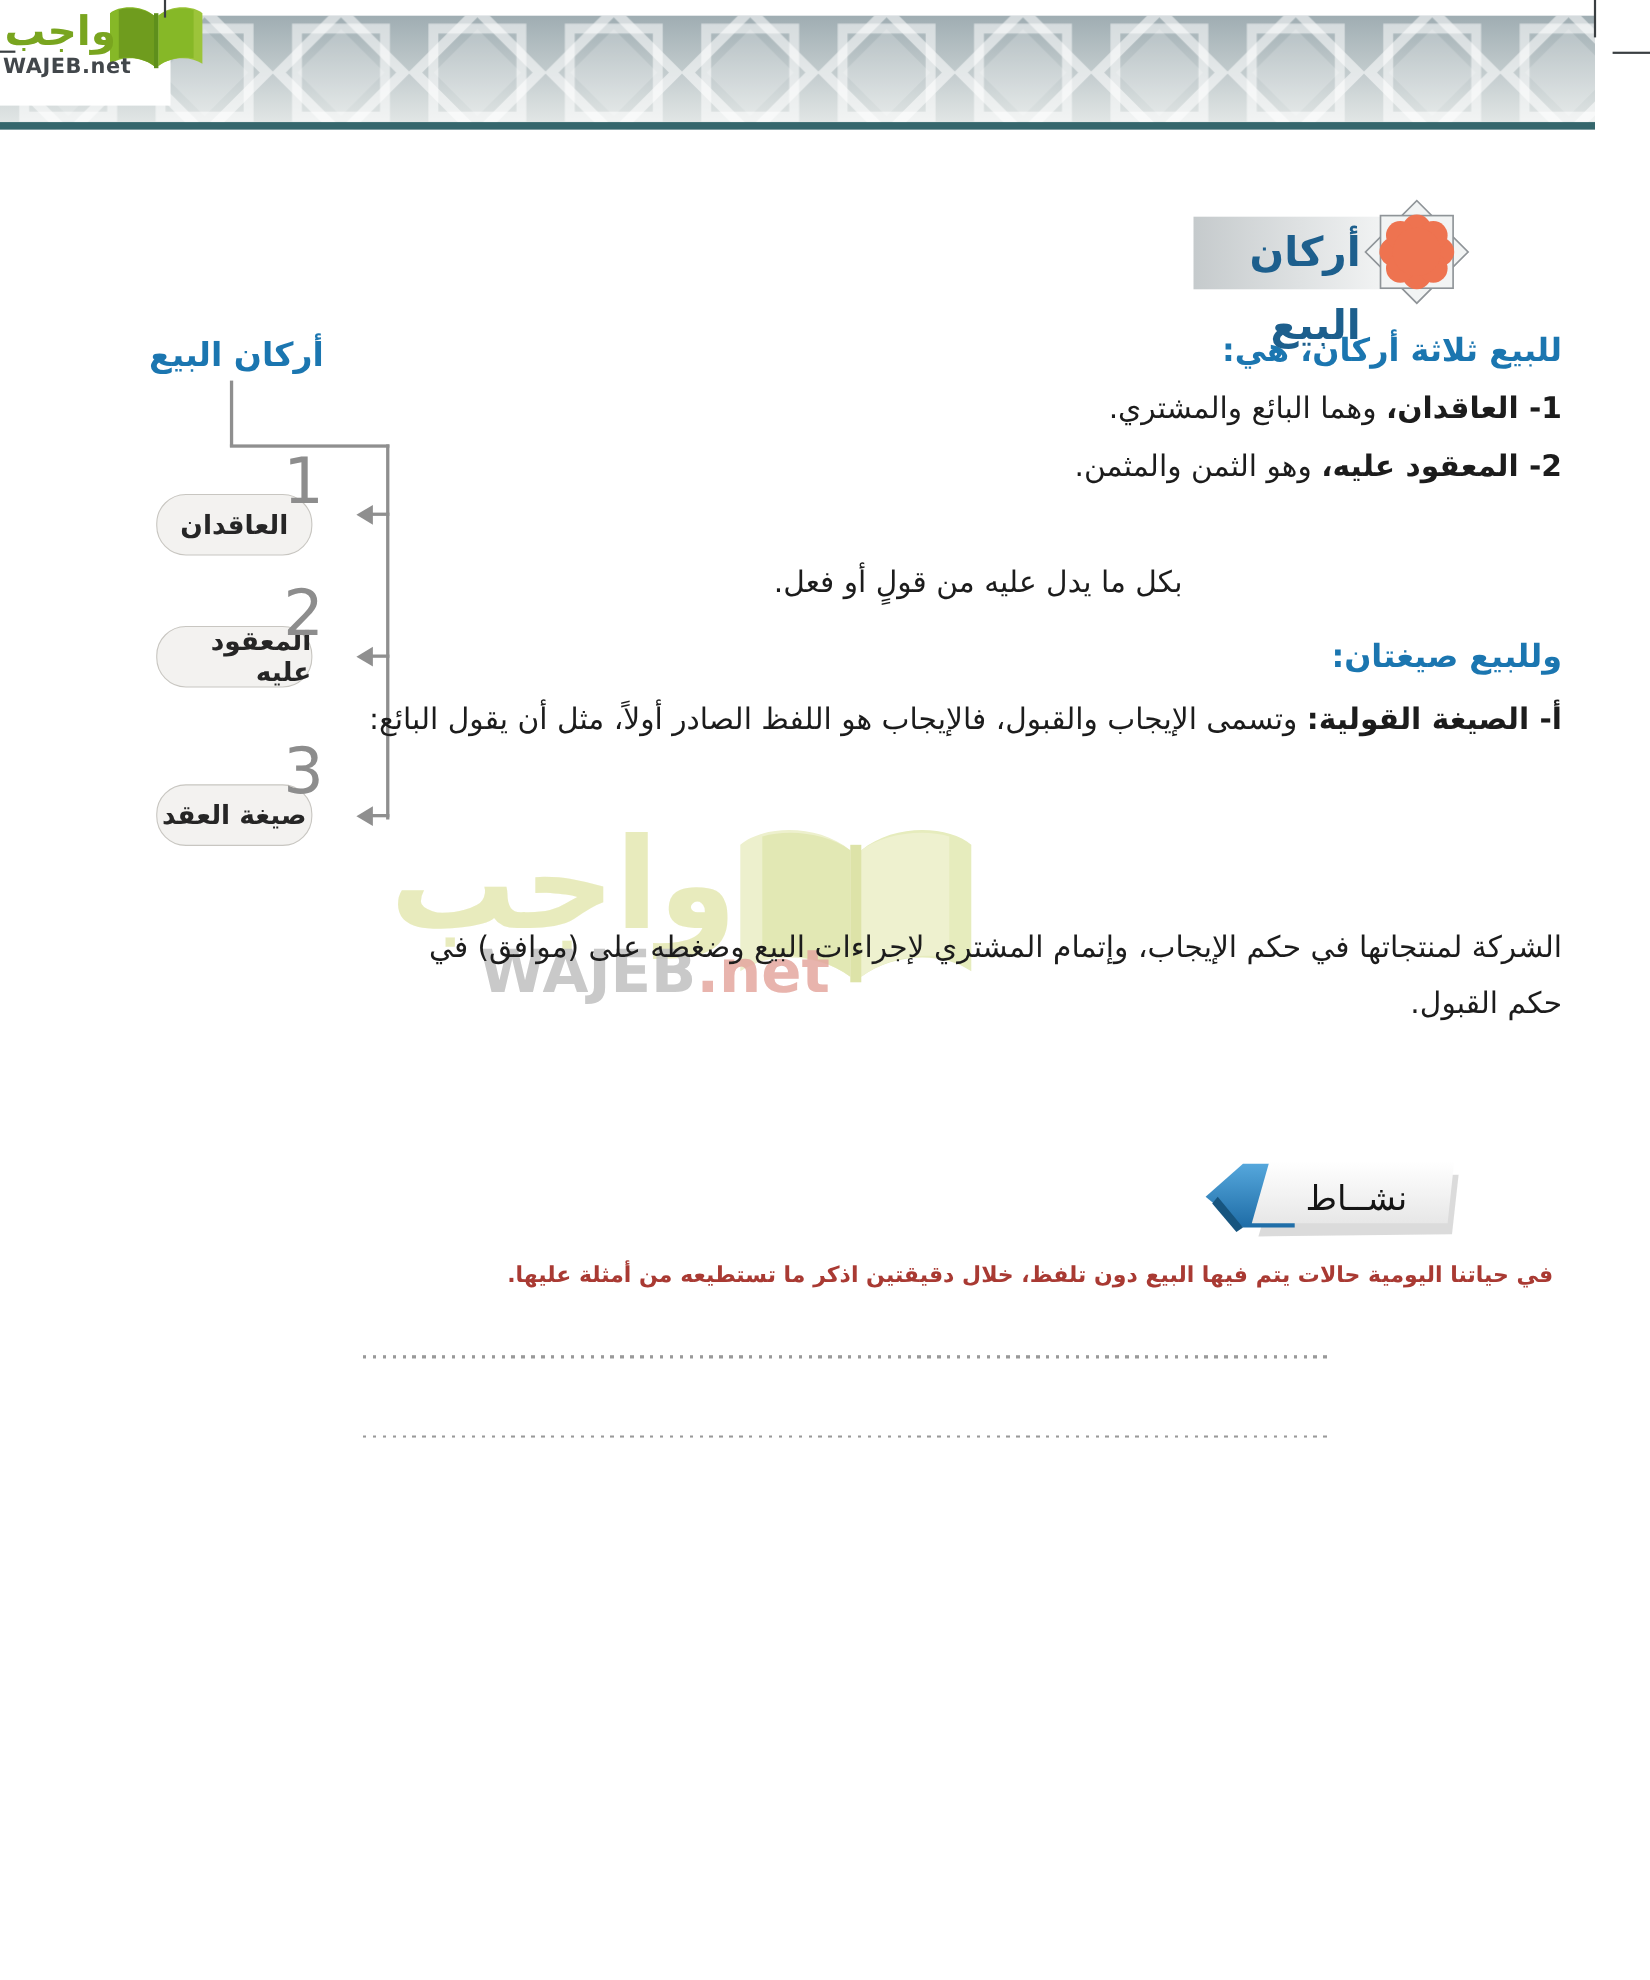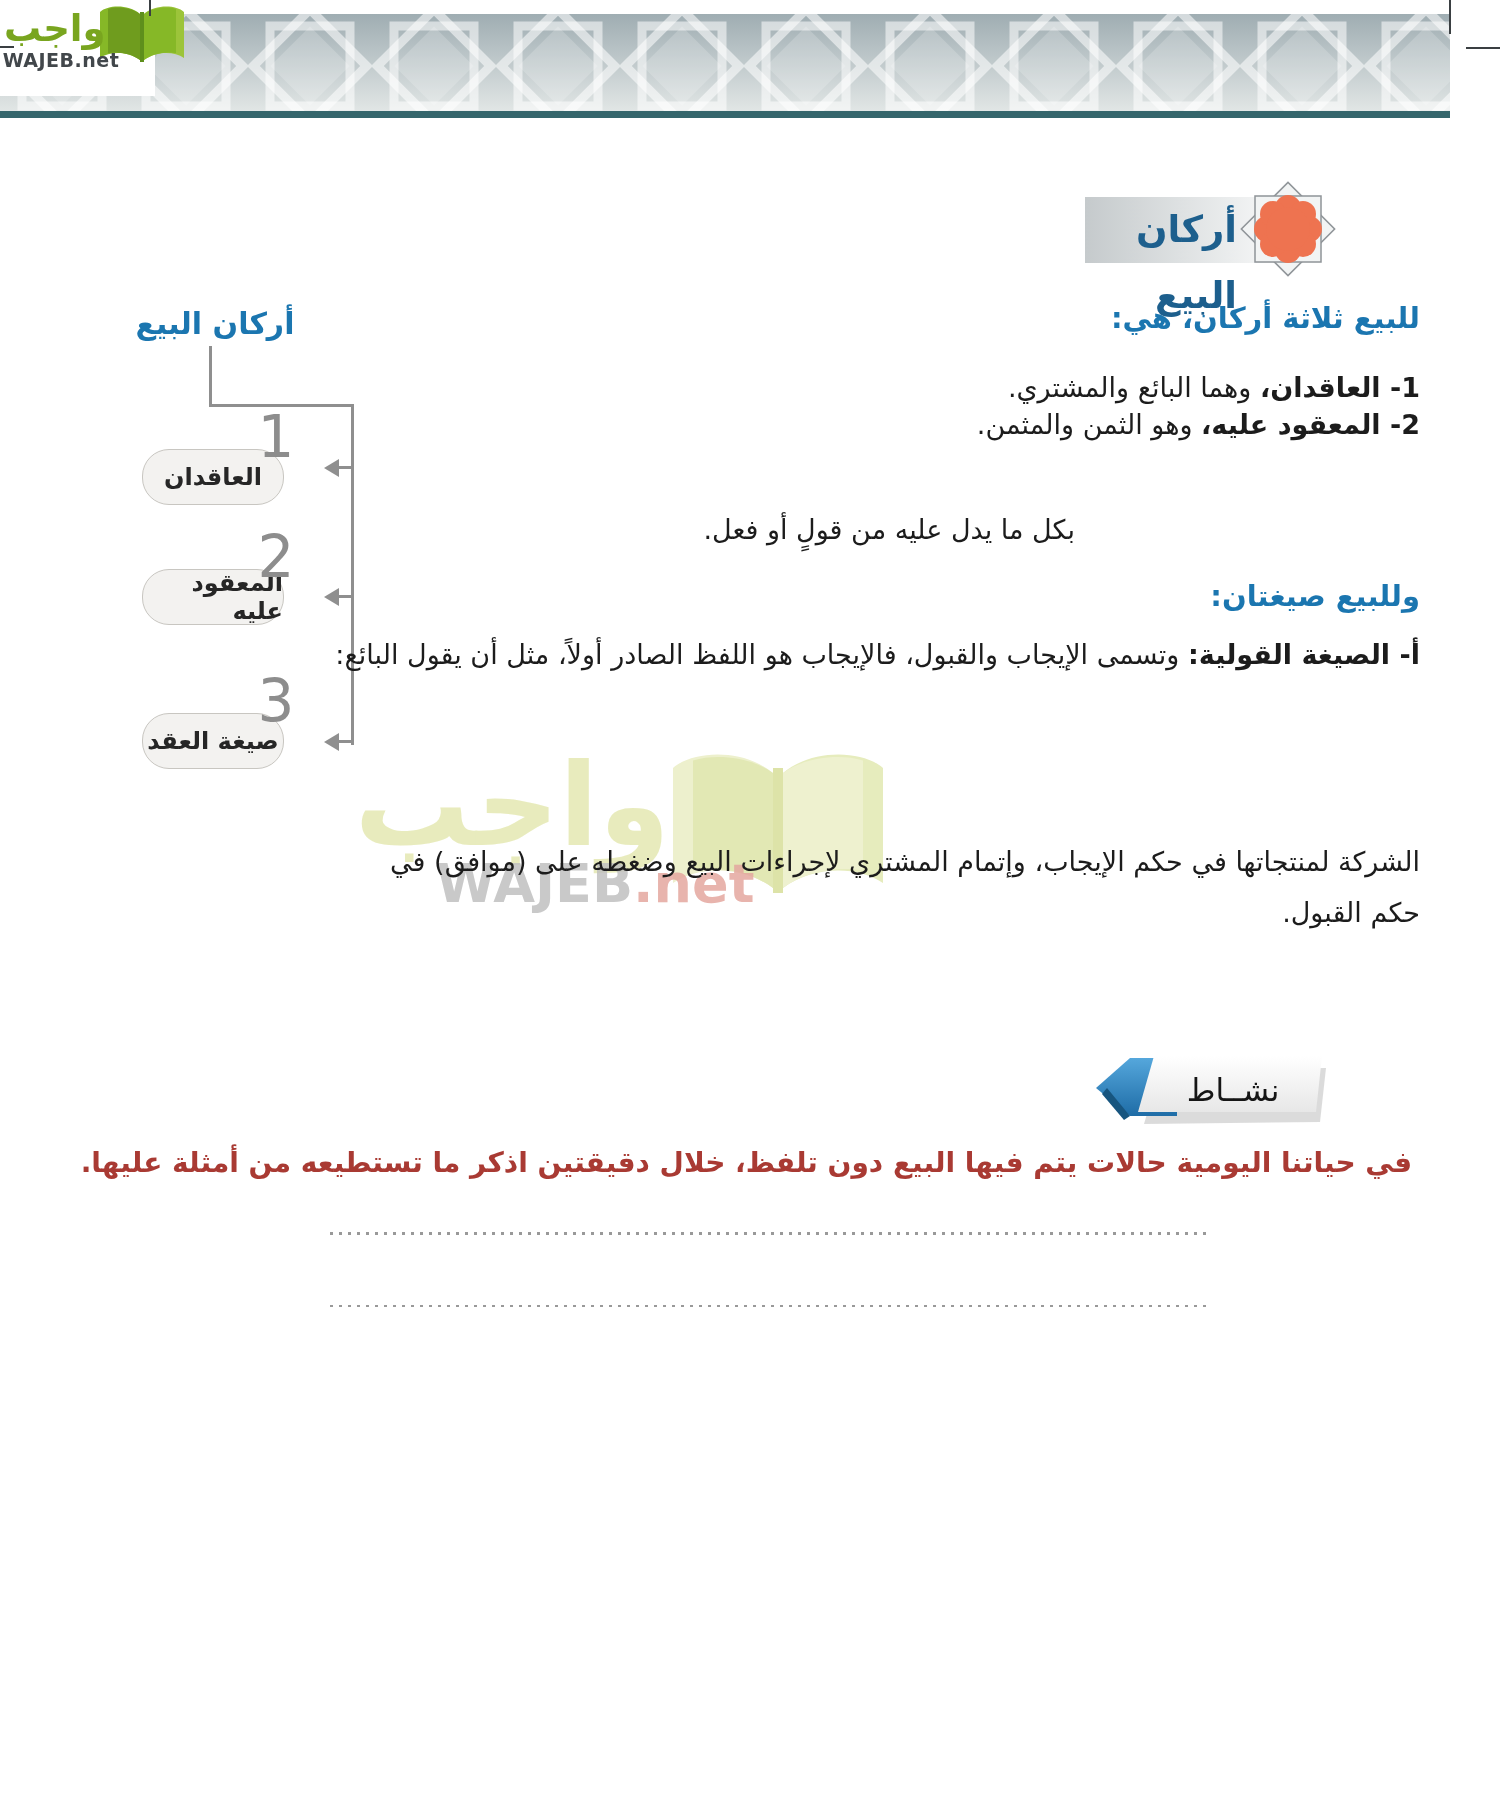--- a/index.html
+++ b/index.html
@@ -39,21 +39,21 @@
   
   .wm{z-index:1;}
   .wm-ar{left:430px;top:742px;width:240px;text-align:center;font-size:115px;font-weight:bold;
          color:#e3e7ad;opacity:.8;direction:rtl;line-height:1.1;}
   .wm-net{left:436px;top:852px;width:260px;text-align:center;font-size:54px;font-weight:bold;
           color:#c0c0c0;opacity:.85;}
   .wm-net .tld{color:#e4a79f;}
   
   .act-text{left:1152px;top:1062px;width:162px;height:56px;line-height:56px;text-align:center;
             font-size:31px;font-weight:normal;color:#151515;z-index:3;}
-  .prompt{position:absolute;right:88px;top:1146px;direction:rtl;text-align:right;font-size:28px;
+  .prompt{position:absolute;right:88px;top:1146px;direction:rtl;text-align:right;font-size:20px;
           font-weight:bold;color:#a93a33;white-space:nowrap;z-index:2;}
   .dots-line{position:absolute;left:330px;width:878px;height:3px;z-index:2;
      background:repeating-linear-gradient(90deg,#999 0 3px,transparent 3px 9px);}
   
   .min-ar{left:80px;top:1636px;width:185px;text-align:center;direction:rtl;font-size:32px;
           font-weight:bold;color:#9dc1b5;z-index:3;}
   .min-en{left:78px;top:1680px;width:190px;text-align:center;font-size:20px;color:#abc8be;z-index:3;}
   .min-yr{left:80px;top:1706px;width:140px;text-align:left;font-size:19px;color:#abc8be;z-index:3;}
   .badge-num{left:112px;top:1674px;width:92px;text-align:center;font-size:46px;font-weight:bold;
              color:#1f5b55;z-index:5;line-height:1;}
@@ -148,21 +148,21 @@
     <path d="M46,8 C58,-2 78,-1 86,6 L86,52 C76,45 58,45 46,54 Z" fill="#e6ecbd"></path>
     <path d="M42,8 C34,2 20,0 10,3 L10,47 C22,45 34,48 42,54 Z" fill="#e2e8b4"></path>
     <path d="M46,8 C54,2 68,0 78,3 L78,47 C66,45 54,48 46,54 Z" fill="#eef1cf"></path>
     <rect x="42" y="6" width="4" height="50" fill="#dde3a8"></rect>
   </svg>
   <div class="abs wm wm-ar">واجب</div>
   <div class="abs wm wm-net"><span>WAJEB</span><span class="tld">.net</span></div>
 
   <div class="tline blue" style="top:298px;">للبيع ثلاثة أركان، هي:</div>
 
-  <div class="tline" style="top:352px;margin-top:16px;">
+  <div class="tline" style="top:352px;">
     <span class="b">1-</span><span class="b"> العاقدان،</span><span> وهما البائع والمشتري.</span>
   </div>
   <div class="tline" style="top:405px;">
     <span class="b">2-</span><span class="b"> المعقود عليه،</span><span> وهو الثمن والمثمن.</span>
   </div>
   <div class="tline" style="top:510px;right:425px;">بكل ما يدل عليه من قولٍ أو فعل.</div>
 
   <div class="tline blue" style="top:576px;">وللبيع صيغتان:</div>
 
   <div class="tline" style="top:635px;">

